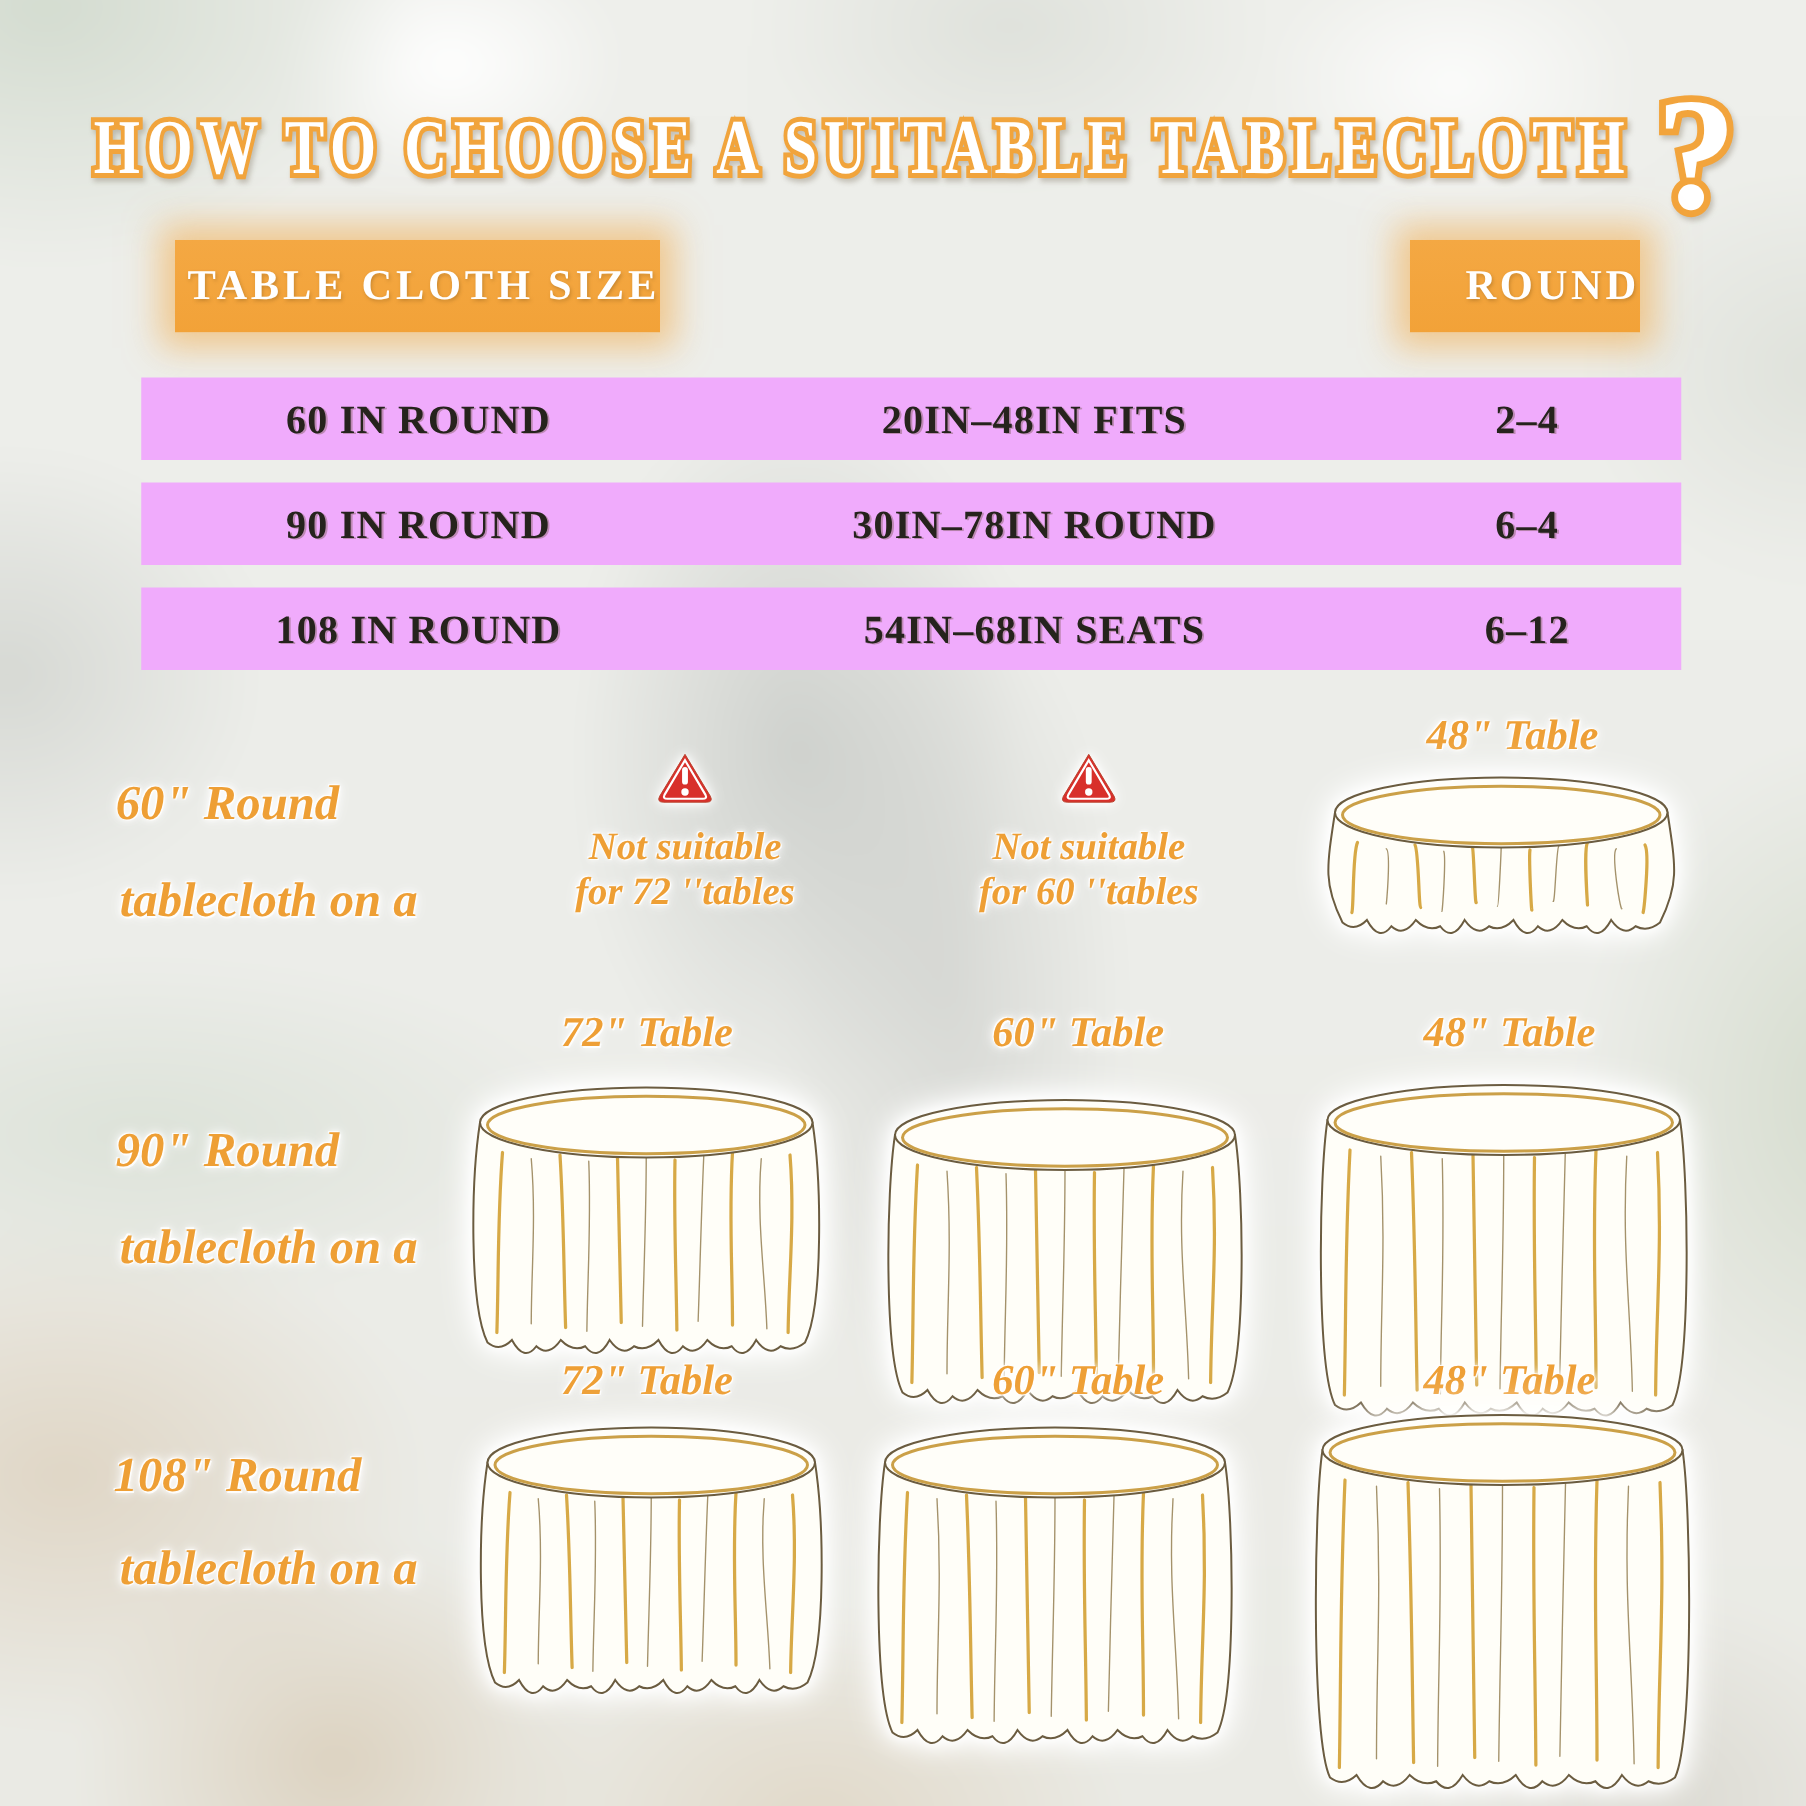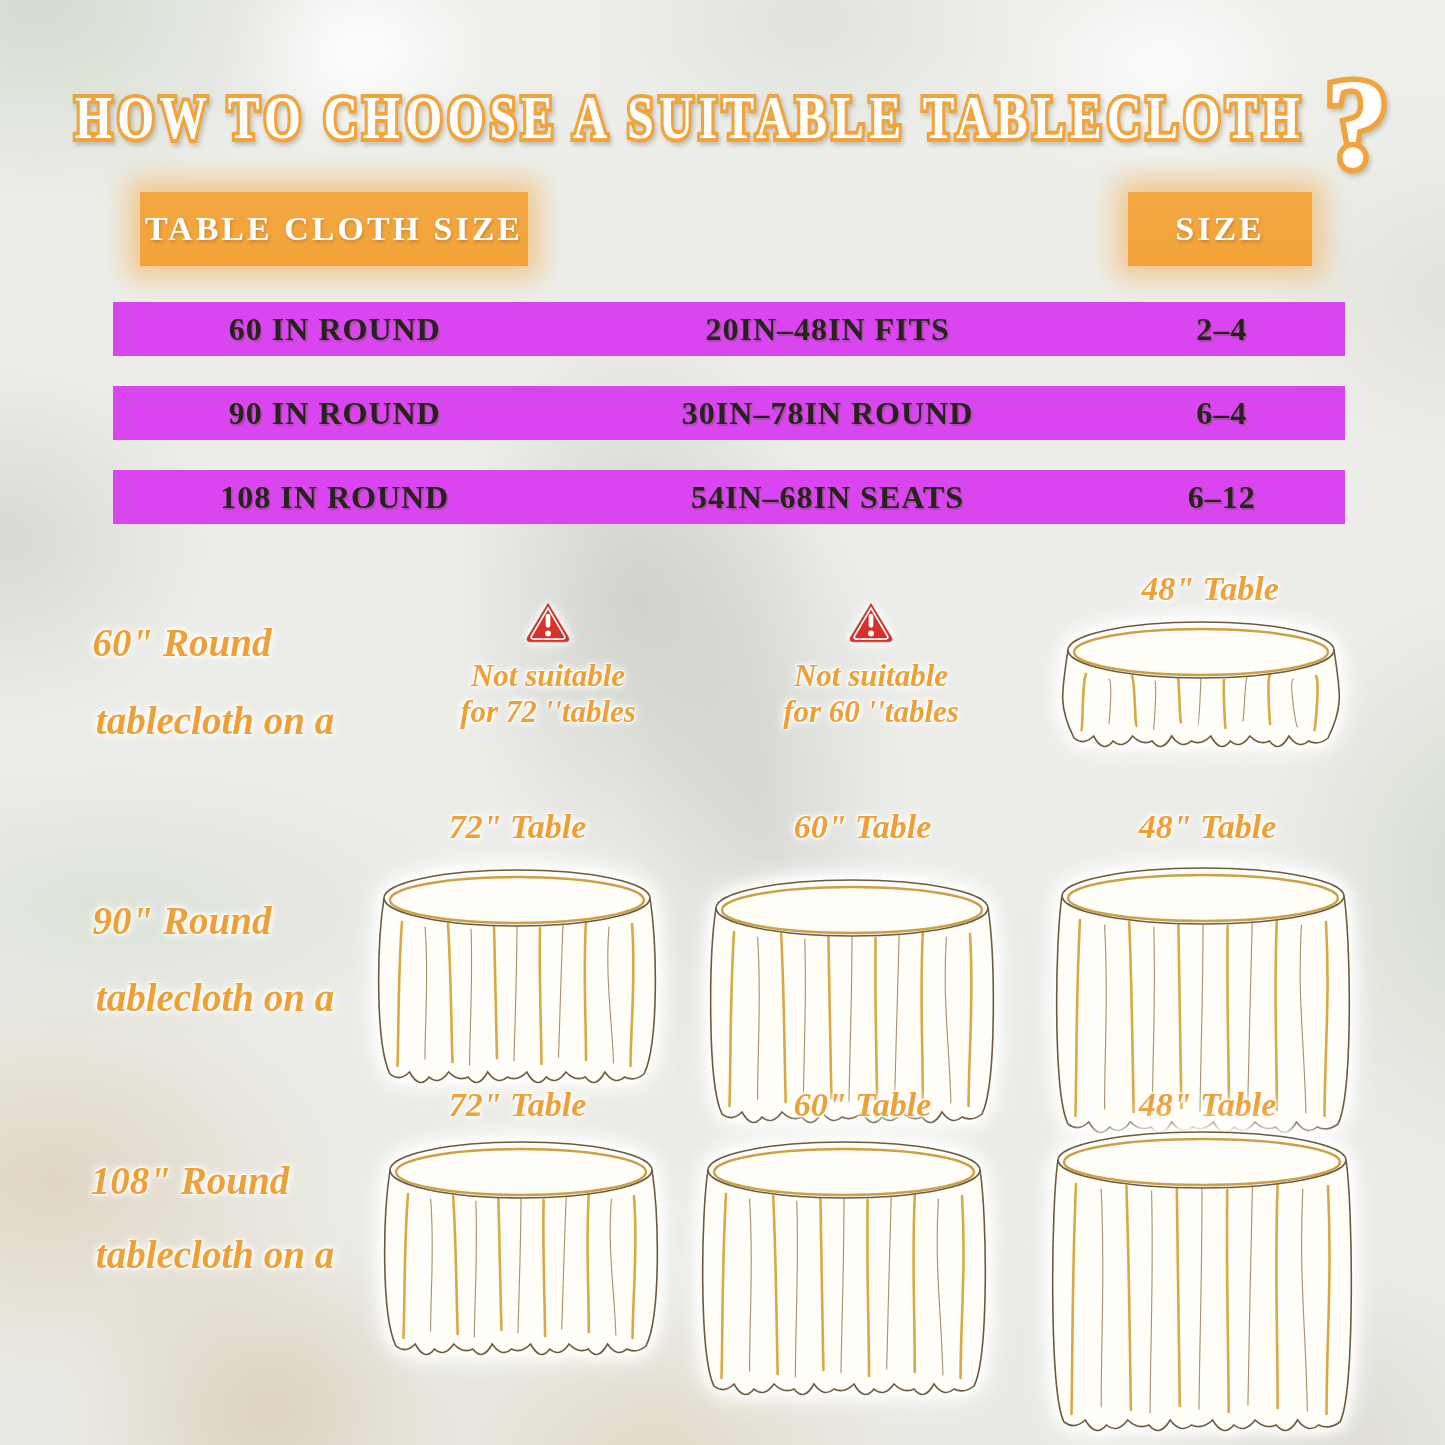--- a/index.html
+++ b/index.html
@@ -40,29 +40,29 @@
   }
   .title-q{
     font-family:"Liberation Serif",serif;font-weight:bold;font-size:128px;
     fill:#FFFFFF;stroke:#F2A43C;stroke-width:11;paint-order:stroke;
   }
   
   .hband{
     position:absolute;top:192px;height:74px;
     background:linear-gradient(180deg,#F4A843,#F2A238);
     box-shadow:0 0 26px 12px rgba(243,167,65,.55);
-    display:flex;align-items:center;justify-content:center;
+    display:flex;align-items:center;justify-content:flex-end;
   }
   .hband span{
     font-weight:bold;font-size:34px;color:#FFFFFF;letter-spacing:3px;
     text-shadow:1px 2px 3px rgba(150,100,30,.45);white-space:nowrap;
   }
   
   .trow{
-    position:absolute;left:113px;width:1232px;height:54px;background:#d946ef;
+    position:absolute;left:113px;width:1232px;height:66px;background:#f0abfc;
     display:grid;grid-template-columns:36% 44% 20%;align-items:center;
   }
   .trow span{
     text-align:center;font-weight:bold;font-size:32px;color:#26231d;
     letter-spacing:1px;text-shadow:1.5px 1.5px 0 rgba(95,75,45,.35);white-space:nowrap;
   }
   
   .slabel,.tlabel,.warn-line{
     position:relative;font-weight:bold;font-style:italic;color:#EE9F35;
     text-align:center;white-space:nowrap;
@@ -89,21 +89,21 @@
 
   <svg class="title-svg" viewBox="0 0 1445 170">
     <text class="title-text" x="690" y="112" text-anchor="middle" textLength="1230" lengthAdjust="spacingAndGlyphs">HOW TO CHOOSE A SUITABLE TABLECLOTH</text>
     <text class="title-q" x="1357" y="140" text-anchor="middle">?</text>
   </svg>
 
   <div class="hband" style="left:140px;width:388px">
     <span>TABLE CLOTH SIZE</span>
   </div>
   <div class="hband" style="left:1128px;width:184px">
-    <span>SIZE</span>
+    <span>ROUND</span>
   </div>
 
   <div class="trow" style="top:302px">
     <span>60 IN ROUND</span>
     <span>20IN–48IN FITS</span>
     <span>2–4</span>
   </div>
   <div class="trow" style="top:386px">
     <span>90 IN ROUND</span>
     <span>30IN–78IN ROUND</span>

